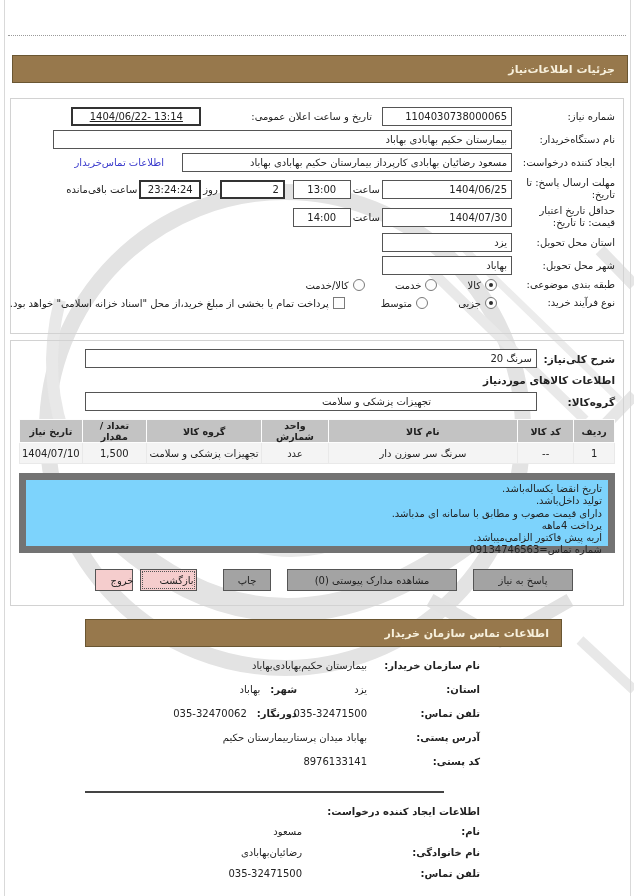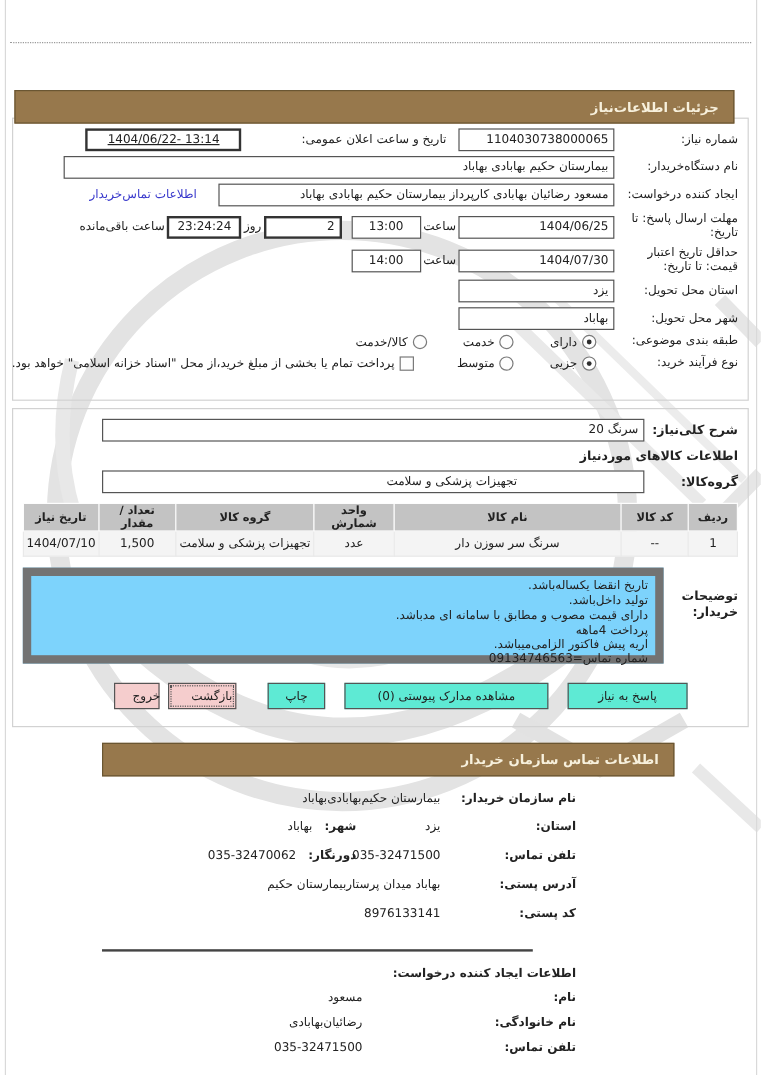--- a/index.html
+++ b/index.html
@@ -6,21 +6,21 @@
   body{width:634px;height:896px;position:relative;overflow:hidden;
        font-family:"DejaVu Sans",sans-serif;color:#222;direction:rtl;font-size:10px;}
   #page{position:relative;width:634px;height:896px;}
   .edge-l{position:absolute;left:4px;top:0;bottom:0;width:1px;background:#d9d9d9;}
   .edge-r{position:absolute;right:3px;top:0;bottom:0;width:1px;background:#d9d9d9;}
   .dotline{position:absolute;top:35px;left:8px;right:8px;border-top:1px dotted #9a9a9a;}
   .wm{position:absolute;left:0;top:0;z-index:0;}
   .bar{position:absolute;height:28px;background:#97784c;border:1px solid #6a5632;
        color:#f7f0dc;font-weight:bold;font-size:11px;display:flex;align-items:center;
        padding:0 12px;box-sizing:border-box;z-index:2;}
-  .bar1{top:55px;right:22px;left:12px;margin-top:20px;}
+  .bar1{top:55px;right:6px;left:12px;}
   .bar2{top:619px;right:72px;left:85px;}
   .panel{position:absolute;right:10px;left:10px;border:1px solid #d2d2d2;box-sizing:border-box;z-index:1;}
   .panel1{top:98px;height:236px;padding:8px 8px 0;}
   .panel2{top:340px;height:266px;padding:8px;}
   .frow{display:flex;align-items:center;margin-bottom:4px;position:relative;}
   .lblcol{width:103px;flex:none;font-size:10px;line-height:12px;}
   .ibox{background:#fff;border:1px solid #555;height:19px;line-height:17px;
         padding:0 4px;box-sizing:border-box;font-size:10px;overflow:hidden;white-space:nowrap;}
   .ibox.hv{border:2px solid #333;line-height:15px;}
   .ltr{direction:ltr;unicode-bidi:embed;}
@@ -50,21 +50,21 @@
   .goods-table td{background:#f4f4f4;border:1px solid #e9e9e9;font-size:10px;
         height:20px;text-align:center;padding:0 2px;}
   .c1{width:36px;}.c2{width:52px;}.c3{width:188px;}.c4{width:62px;}.c5{width:112px;}.c6{width:60px;}
   .notesrow{display:flex;margin-top:9px;align-items:flex-start;}
   .noteslbl{width:62px;flex:none;font-weight:bold;font-size:10.5px;line-height:13px;padding-top:18px;}
   .notesbox{flex:1;height:80px;border:7px solid #737373;background:#7dd3fc;
         padding:3px 6px;box-sizing:border-box;font-size:10px;line-height:12.3px;}
   .btnrow{display:flex;align-items:center;margin-top:16px;padding-right:42px;}
   .btn{height:22px;border:1px solid #555;font-size:10px;display:flex;align-items:center;
        justify-content:center;box-sizing:border-box;cursor:pointer;flex:none;}
-  .grn{background:#5eead4;}
+  .grn{background:#a3a3a3;}
   .pnk{background:#f5cdcd;padding-left:16px;}
   .btn-reply{width:100px;}
   .btn-att{width:170px;margin-right:16px;}
   .btn-print{width:48px;margin-right:16px;}
   .btn-back{width:57px;margin-right:26px;outline:1px dotted #555;outline-offset:-3px;}
   .btn-exit{width:38px;margin-right:7px;}
   .contact{position:absolute;top:660px;right:154px;width:390px;z-index:1;}
   .crow{display:flex;align-items:baseline;margin-bottom:13px;position:relative;font-size:10px;}
   .clbl{width:103px;flex:none;font-weight:bold;font-size:10px;}
   .cval{margin-right:10px;}
@@ -165,21 +165,21 @@
     </div>
 
     <div class="frow">
       <span class="lblcol">شهر محل تحویل:</span>
       <div class="ibox w130">بهاباد</div>
     </div>
 
     <div class="frow" style="margin-bottom:6px;">
       <span class="lblcol" style="width:110px;">طبقه بندی موضوعی:</span>
       <span class="radio sel mr8"></span>
-      <span class="inlbl mr4">دارای</span>
+      <span class="inlbl mr4">کالا</span>
       <span class="radio mr28"></span>
       <span class="inlbl mr4">خدمت</span>
       <span class="radio mr28"></span>
       <span class="inlbl mr4">کالا/خدمت</span>
     </div>
 
     <div class="frow">
       <span class="lblcol" style="width:110px;">نوع فرآیند خرید:</span>
       <span class="radio sel mr8"></span>
       <span class="inlbl mr4">جزیی</span>
@@ -223,21 +223,20 @@
           <td>سرنگ سر سوزن دار</td>
           <td>عدد</td>
           <td>تجهیزات پزشکی و سلامت</td>
           <td>1,500</td>
           <td><span class="ltr">1404/07/10</span></td>
         </tr>
       </tbody>
     </table>
 
     <div class="notesrow">
-      <div class="noteslbl">توضیحات خریدار:</div>
       <div class="notesbox">
         <div>تاریخ انقضا یکساله‌باشد.</div>
         <div>تولید داخل‌باشد.</div>
         <div>دارای قیمت مصوب و مطابق با سامانه ای مدباشد.</div>
         <div>پرداخت 4ماهه</div>
         <div>اریه پیش فاکتور الزامی‌میباشد.</div>
         <div>شماره تماس=09134746563</div>
       </div>
     </div>
 

